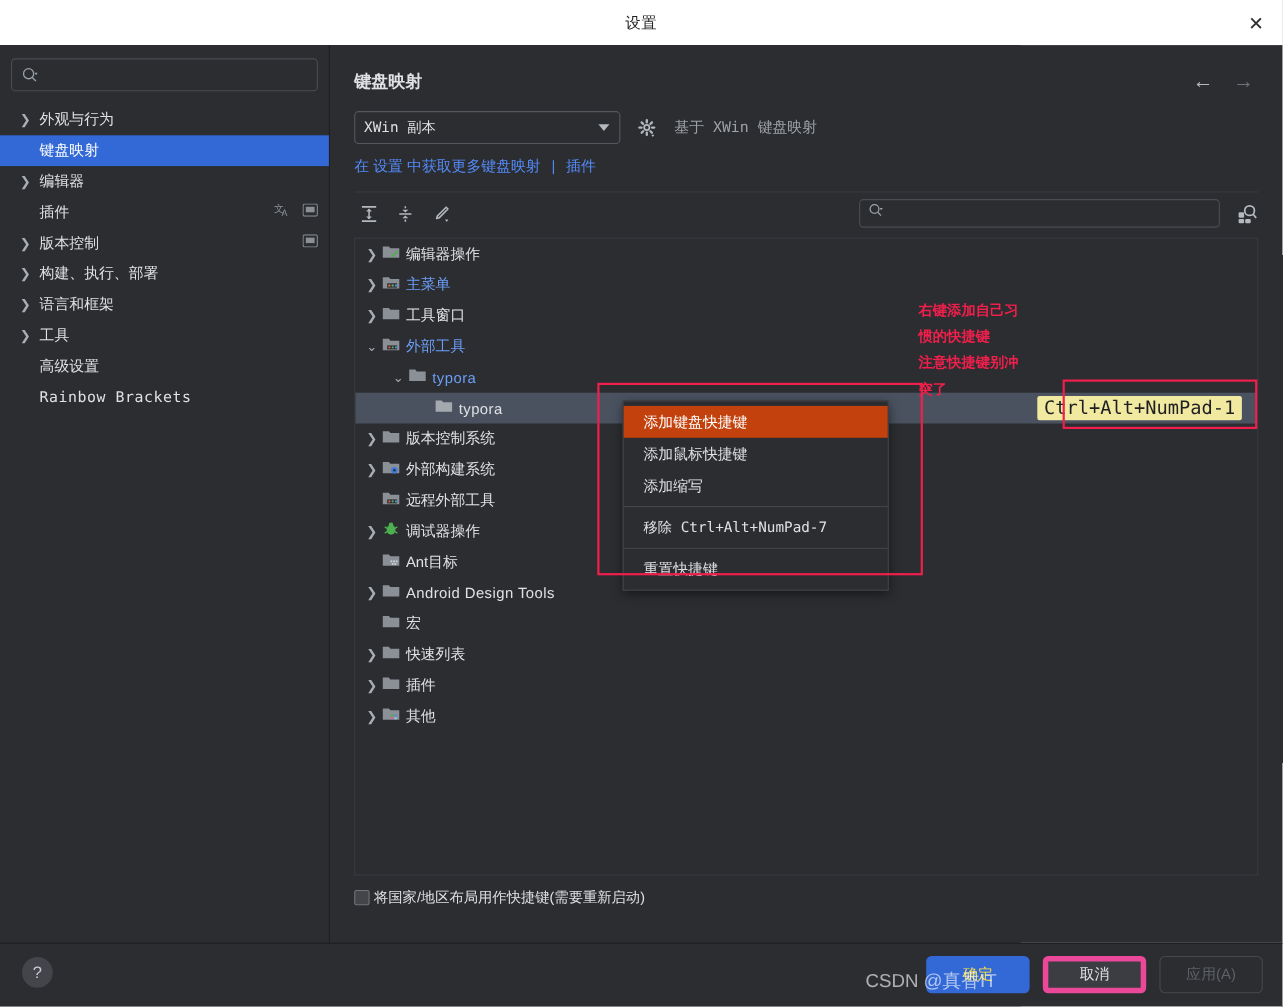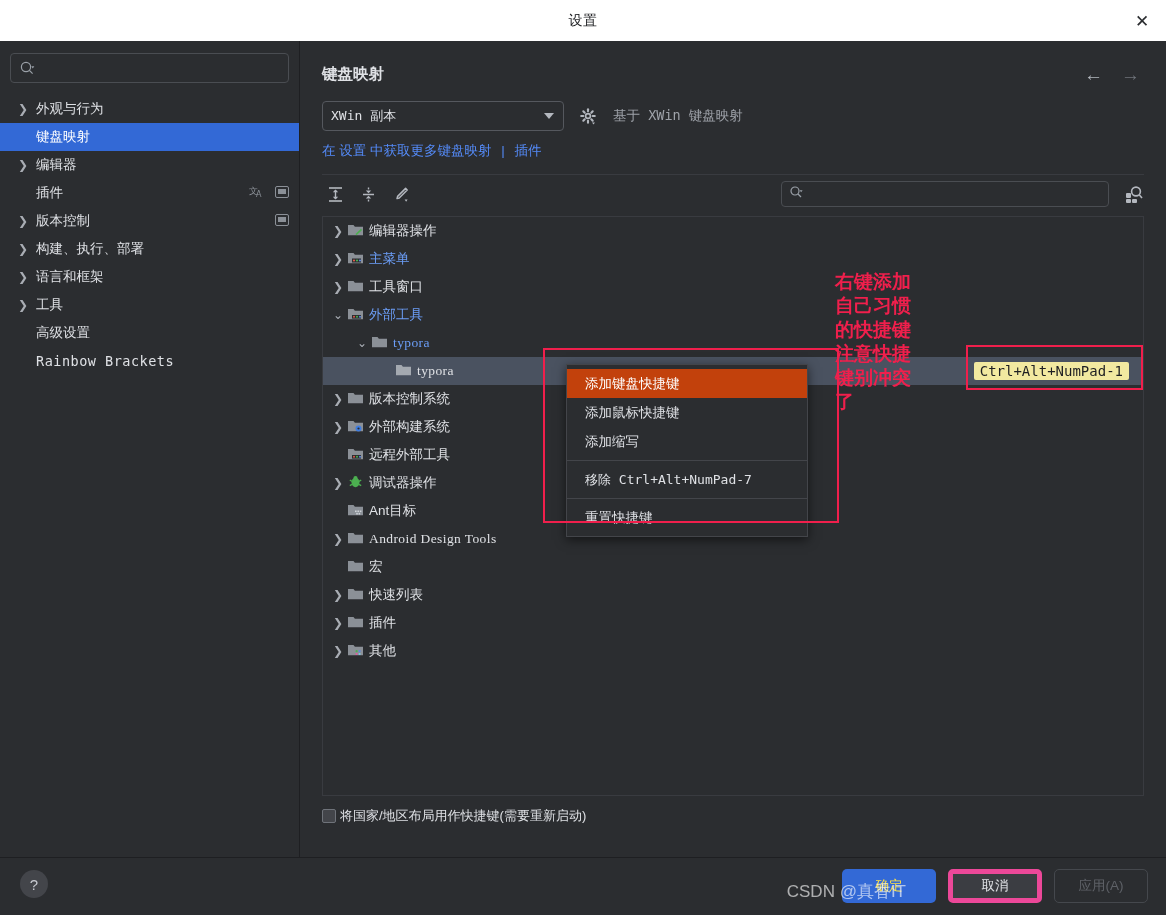--- a/index.html
+++ b/index.html
@@ -155,25 +155,25 @@
     height: 28px; display: flex; align-items: center;
     padding-left: 6px; cursor: pointer; position: relative;
   }
   .tree-row.selected { background: #4a5260; }
   .tw {
     width: 18px; flex: 0 0 18px; color: #a9adb4; font-size: 12px;
     display: flex; align-items: center; justify-content: center;
   }
   .tree-label { font-size: 13.5px; color: #dfe1e5; margin-left: 5px; white-space: nowrap; }
   .tree-label.blue { color: #6c9ef8; }
-  .tree-label.mono { font-family: Liberation Serif, serif; letter-spacing: .4px; }
+  .tree-label.mono { font-family: Liberation Sans, sans-serif; letter-spacing: .4px; }
   .shortcut-chip {
     position: absolute; right: 14px;
     background: #f2e9a0; color: #1e1f22;
-    font-family: "DejaVu Sans Mono", monospace; font-size: 14px;
+    font-family: "DejaVu Sans Mono", monospace; font-size: 17px;
     padding: 1px 6px; border-radius: 2px; white-space: nowrap;
   }
 
   .bottom-check {
     position: absolute; left: 22px; bottom: 32px;
     display: flex; align-items: center; gap: 4px; cursor: pointer;
   }
   .cbox {
     width: 14px; height: 14px; border: 1px solid #6f737a;
     background: #43454a; border-radius: 2px;
@@ -224,21 +224,21 @@
   .ctx-item.mono { font-family: "DejaVu Sans Mono", monospace; font-size: 13px; }
   .ctx-sep { height: 1px; background: #43454a; margin: 4px 0; }
 
   
   .red-box {
     position: absolute; border: 2.5px solid #f01f4c;
     pointer-events: none; z-index: 50; background: transparent;
   }
   .red-note {
     position: absolute; left: 835px; top: 270px;
-    color: #f01f4c; font-size: 19px; line-height: 24px;
+    color: #f01f4c; font-size: 13px; line-height: 24px;
     font-weight: 700; z-index: 50; white-space: pre-line;
   }
 
   .watermark {
     position: absolute; right: 22px; bottom: 12px;
     color: rgba(255,255,255,.62); font-size: 17px;
     z-index: 60; pointer-events: none; white-space: nowrap;
   }
 </style>
 </head>

